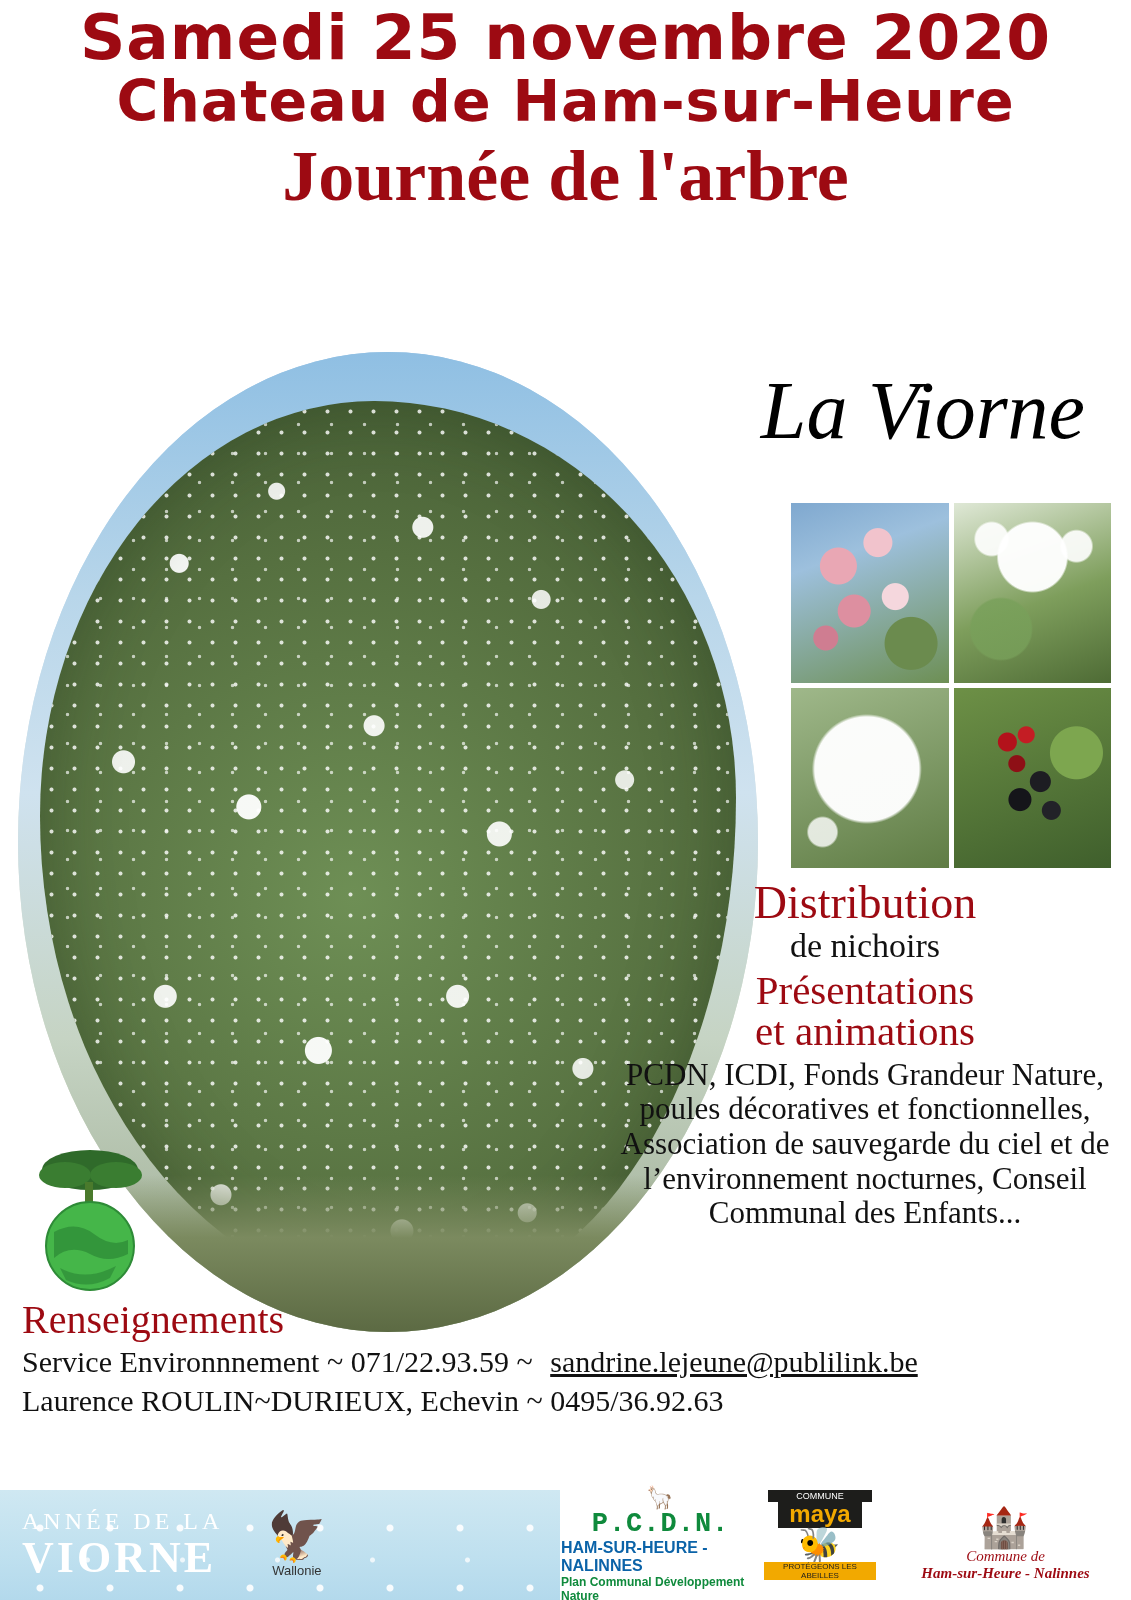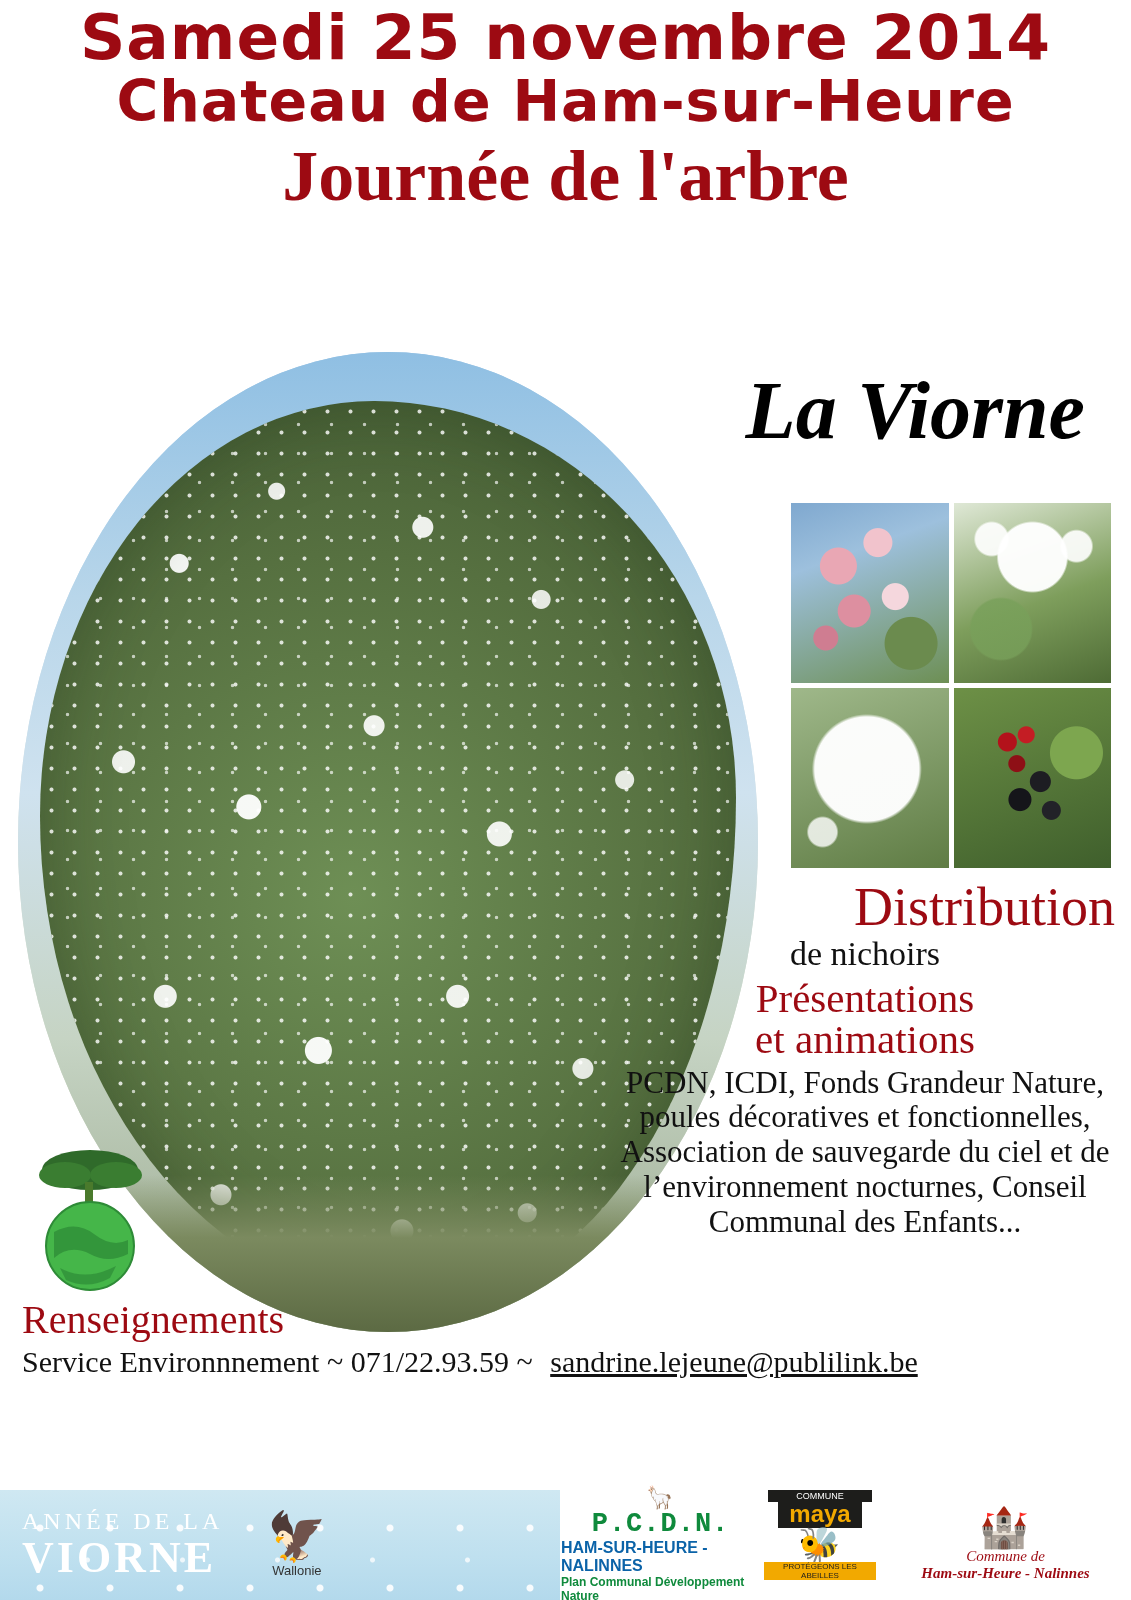--- a/index.html
+++ b/index.html
@@ -34,21 +34,21 @@
     line-height:1.0;
   }
 
   .line-viorne {
     position:absolute;
     top:370px;
     right:46px;
     color:#000;
     font-family:"Liberation Serif", serif;
     font-style:italic;
-    font-weight:700;
+    font-weight:400;
     font-size:82px;
     line-height:1;
     text-shadow: 3px 3px 0 #ffffff, -2px -2px 0 #ffffff, 2px -2px 0 #ffffff, -2px 2px 0 #ffffff;
     z-index:6;
   }
 
   
   .oval {
     position:absolute;
     left:18px; top:352px;
@@ -158,23 +158,22 @@
   
   .right-col{
     position:absolute;
     right:16px; top:880px;
     width:500px;
     text-align:center;
     z-index:5;
   }
   .rc-red{
     color:#9d0a12;
-    font-size:54px;
+    font-size:46px;
     line-height:1.02;
-    text-align:right;
   }
   .rc-black{
     color:#111;
     font-size:34px;
     line-height:1.02;
     margin-top:2px;
   }
   .rc-red2{
     color:#9d0a12;
     font-size:41px;
@@ -288,21 +287,21 @@
     display:flex; flex-direction:column; align-items:center; justify-content:center;
   }
   .castle{ color:#9d0a12; font-size:40px; line-height:1; letter-spacing:2px; }
   .commune-l1{ color:#9d0a12; font-size:15px; font-style:italic; }
   .commune-l2{ color:#9d0a12; font-size:15px; font-style:italic; font-weight:700; }
 </style>
 </head>
 <body>
 
 <div class="header">
-  <div class="line-date">Samedi 25 novembre 2014</div>
+  <div class="line-date">Samedi 25 novembre 2020</div>
   <div class="line-place">Chateau de Ham-sur-Heure</div>
   <div class="line-journee">Journée de l'arbre</div>
 </div>
 
 <div class="line-viorne">La Viorne</div>
 
 <div class="oval">
   <div class="sky"></div>
   <div class="canopy"></div>
   <div class="ground"></div>
@@ -334,20 +333,21 @@
     <path d="M34 90 q22 -12 40 2 q18 14 34 6 l0 14 q-20 10 -38 0 q-20 -10 -36 4 z" fill="#2e8b37" opacity=".75"></path>
     <path d="M40 126 q26 14 56 -2 l-6 12 q-22 12 -44 2 z" fill="#2e8b37" opacity=".7"></path>
   </svg>
 </div>
 
 <div class="rens">
   <div class="rens-title">Renseignements</div>
   <div class="rens-line">
     <span>Service Environnnement ~ 071/22.93.59 ~ </span><span class="mail">sandrine.lejeune@publilink.be</span>
   </div>
+  <div class="rens-line">Laurence ROULIN~DURIEUX, Echevin ~ 0495/36.92.63</div>
 </div>
 
 <div class="footer">
 
   <div class="f-wallonie">
     <div class="snow"></div>
     <div class="f-annee">
       <span class="a1">ANNÉE DE LA</span>
       <span class="a2">VIORNE</span>
     </div>

